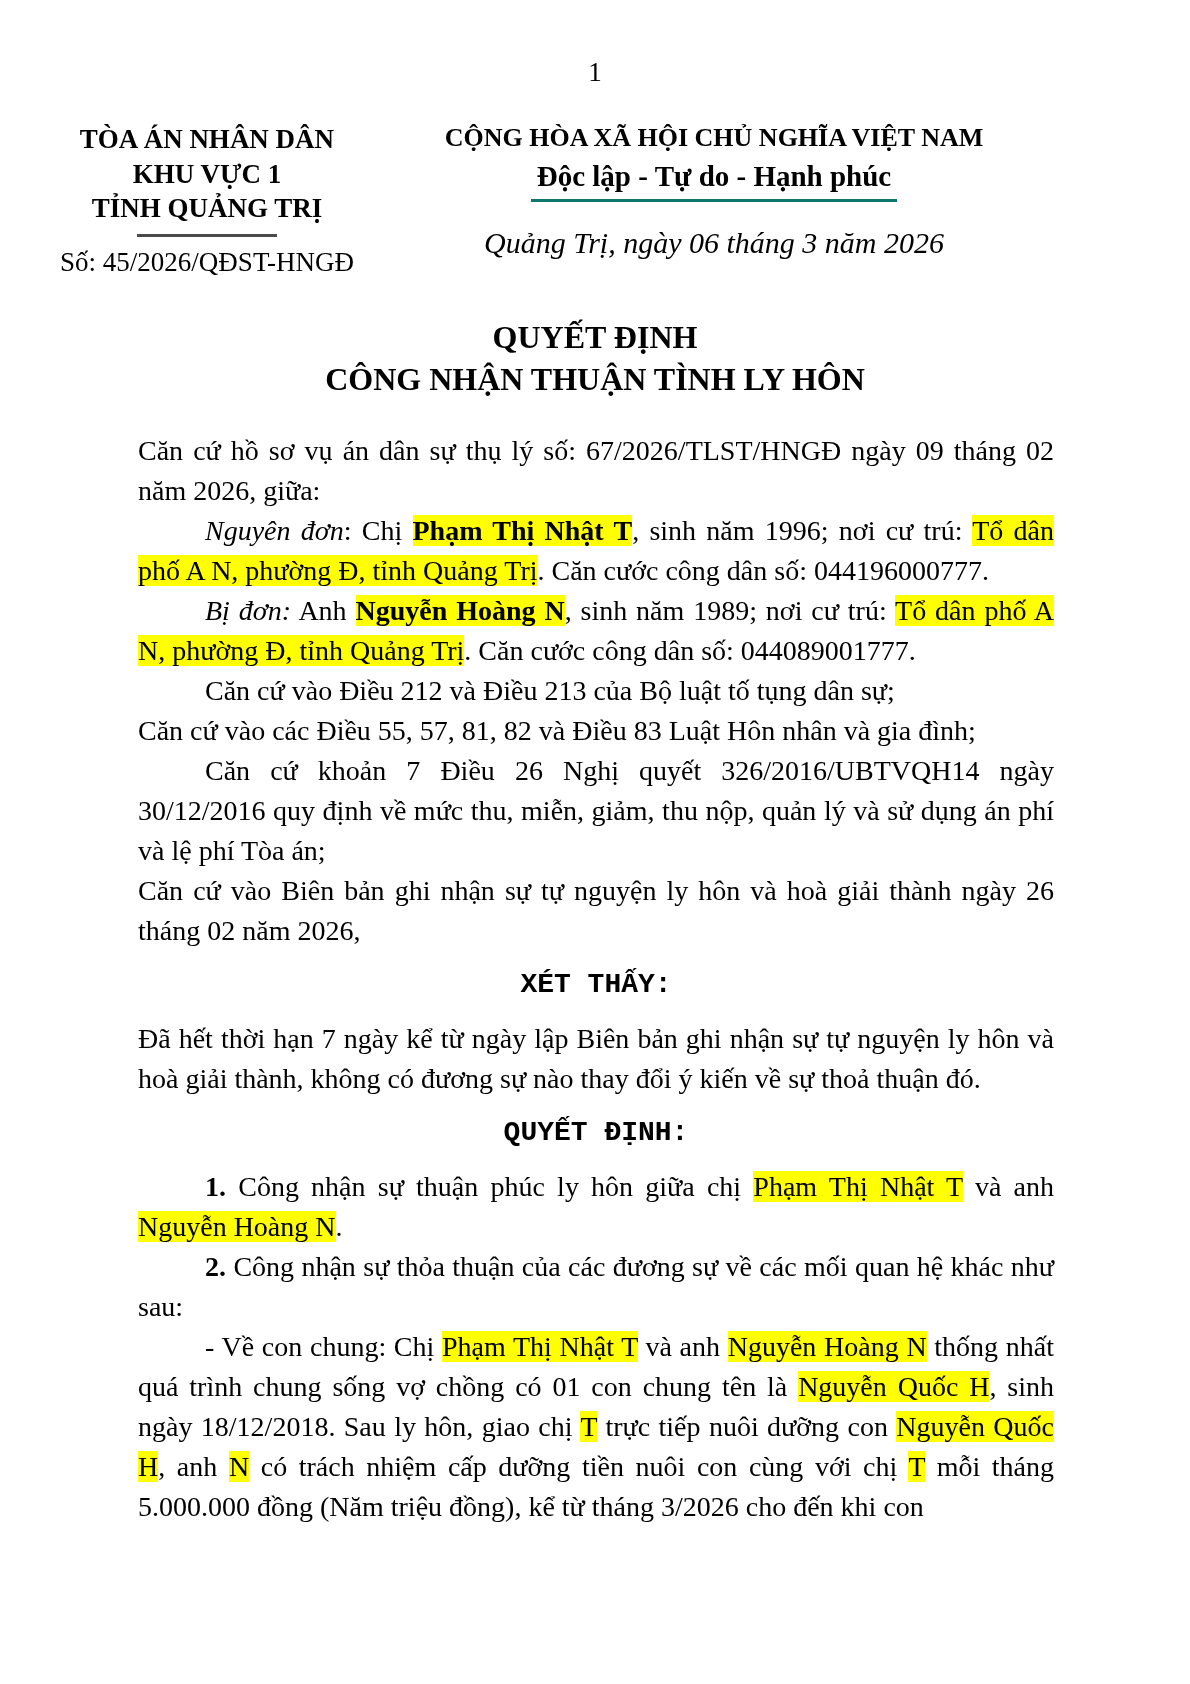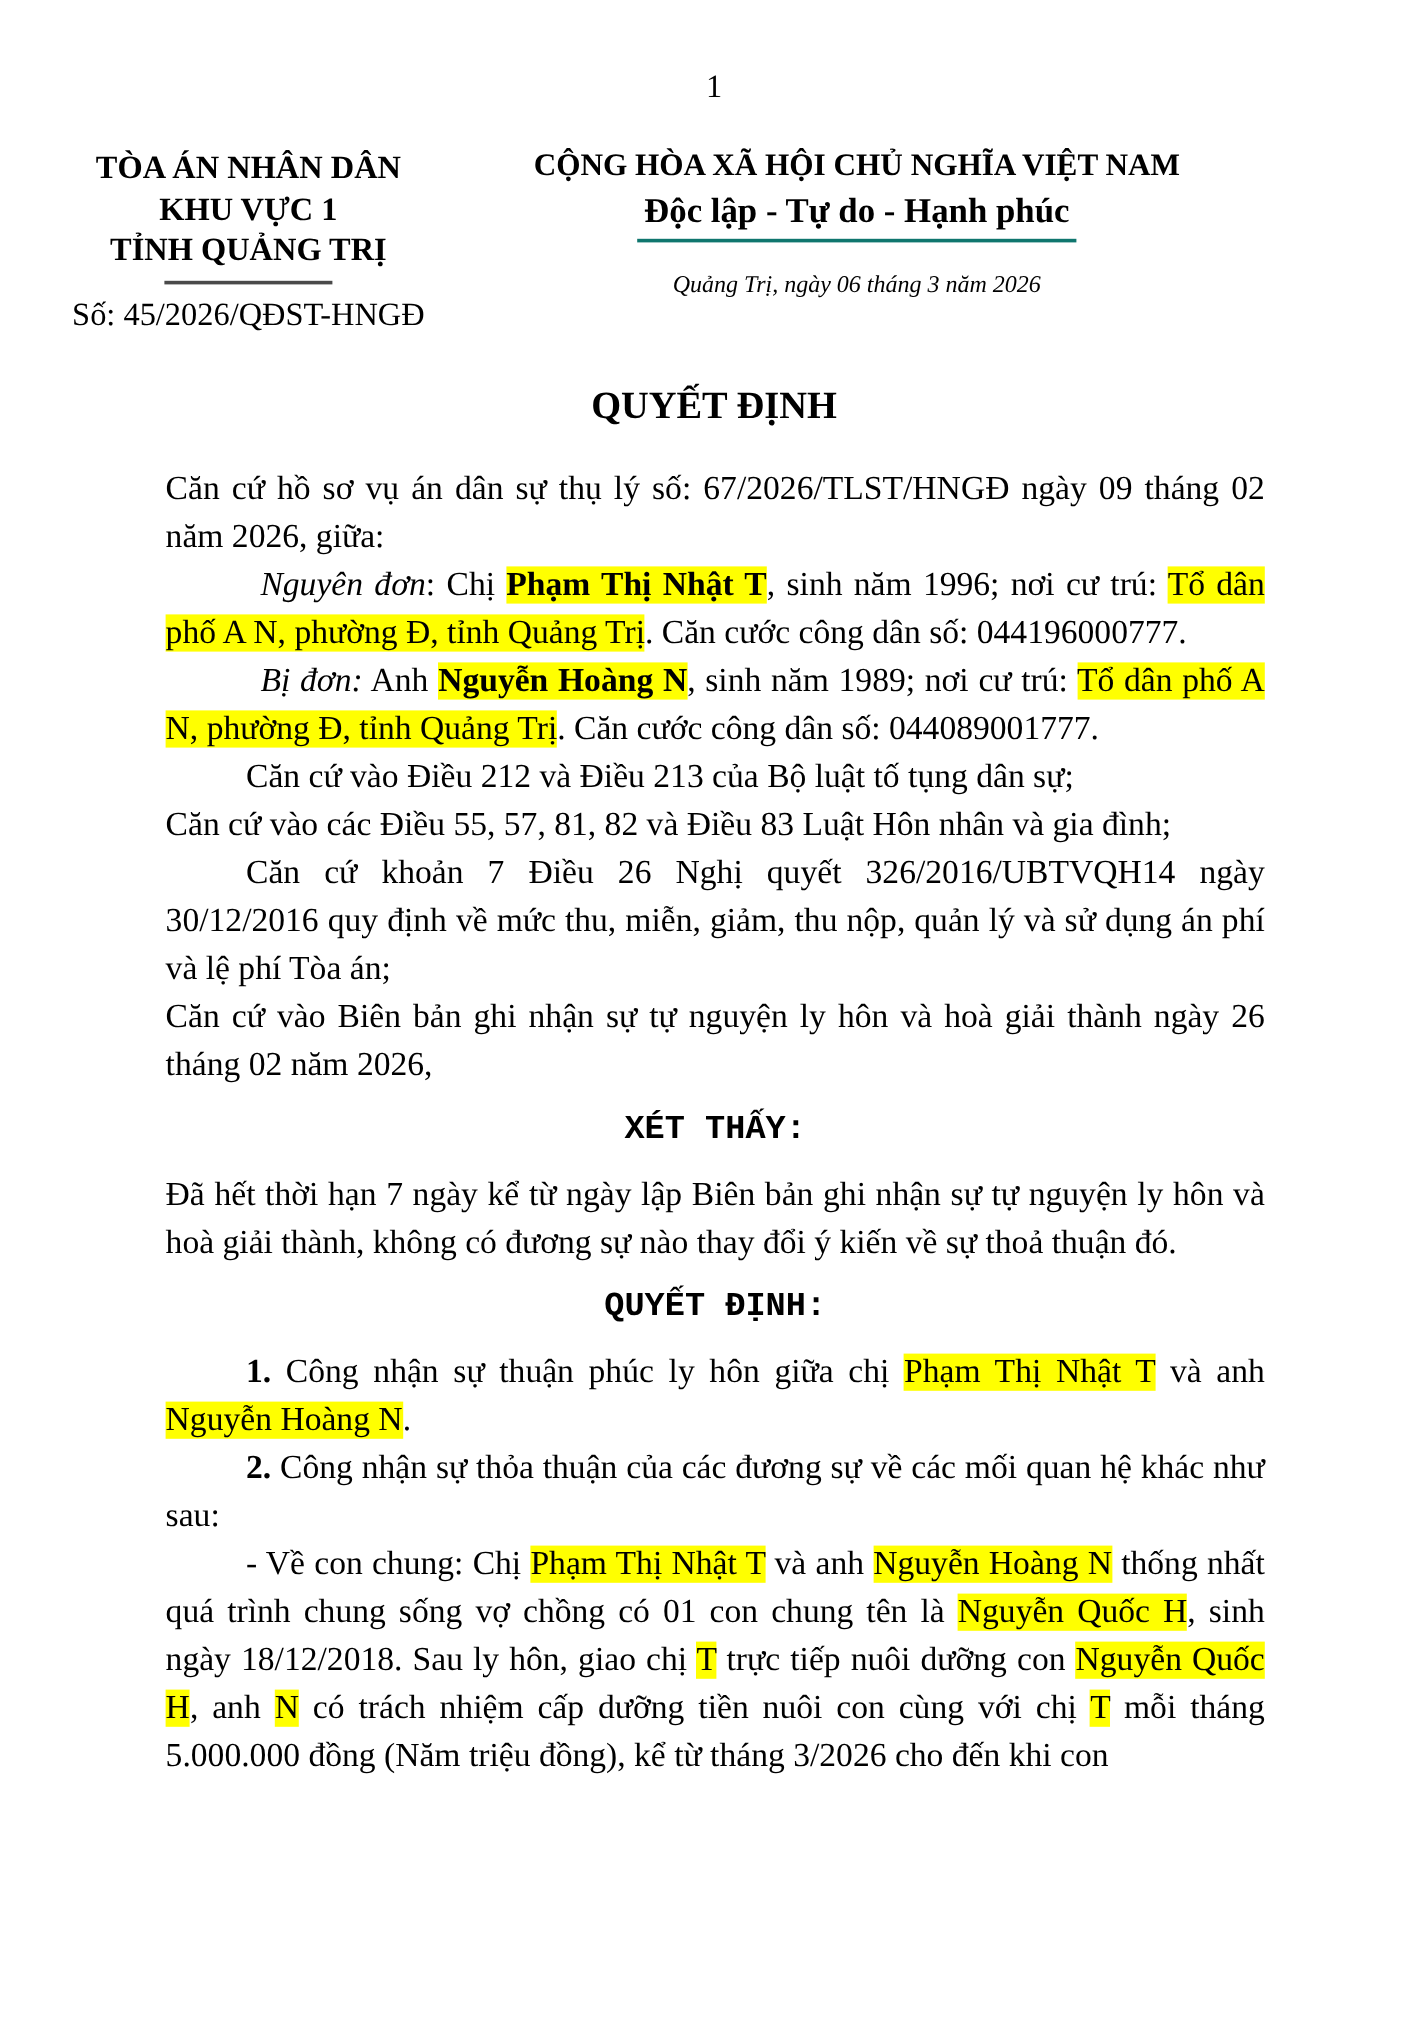--- a/index.html
+++ b/index.html
@@ -56,21 +56,21 @@
     display:inline-block;
     font-weight:bold;
     font-size:29px;
     line-height:1.2;
     padding:2px 6px 5px 6px;
     border-bottom:3px solid #0f766e;
     margin-top:2px;
   }
   .date-line {
     font-style:italic;
-    font-size:20px;
+    font-size:30px;
     margin-top:24px;
   }
   .decision-title {
     margin-top:36px;
     text-align:center;
     font-weight:bold;
     font-size:32px;
     line-height:1.33;
   }
   .doc-body {
@@ -82,21 +82,21 @@
   .para { margin:0; }
   .para.indent { text-indent:67px; }
   .heading {
     text-align:center;
     font-weight:bold;
     margin:14px 0 14px 0;
     text-indent:0;
     font-family:Liberation Mono, monospace;
   }
   .b { font-weight:bold; }
-  .i { font-style:italic;margin-left:12px; }
+  .i { font-style:italic; }
   .h { background:#ffff00; }
 </style>
 </head>
 <body>
 
 <div class="page">
 
   <div class="page-number">1</div>
 
   <div class="doc-header">
@@ -109,20 +109,21 @@
     </div>
     <div class="header-right">
       <div class="country-name">CỘNG HÒA XÃ HỘI CHỦ NGHĨA VIỆT NAM</div>
       <div><span class="motto">Độc lập - Tự do - Hạnh phúc</span></div>
       <div class="date-line">Quảng Trị, ngày 06 tháng 3 năm 2026</div>
     </div>
   </div>
 
   <div class="decision-title">
     <div>QUYẾT ĐỊNH</div>
+    <div>CÔNG NHẬN THUẬN TÌNH LY HÔN</div>
   </div>
 
   <div class="doc-body">
       <p class="para"><span>Căn cứ hồ sơ vụ án dân sự thụ lý số: 67/2026/TLST/HNGĐ ngày 09 tháng 02 năm 2026, giữa:</span></p>
       <p class="para indent"><span class="i">Nguyên đơn</span><span>: Chị </span><span class="b h">Phạm Thị Nhật T</span><span>, sinh năm 1996; nơi cư trú: </span><span class="h">Tổ dân phố A N, phường Đ, tỉnh Quảng Trị</span><span>. Căn cước công dân số: 044196000777.</span></p>
       <p class="para indent"><span class="i">Bị đơn:</span><span> Anh </span><span class="b h">Nguyễn Hoàng N</span><span>, sinh năm 1989; nơi cư trú: </span><span class="h">Tổ dân phố A N, phường Đ, tỉnh Quảng Trị</span><span>. Căn cước công dân số: 044089001777.</span></p>
       <p class="para indent"><span>Căn cứ vào Điều 212 và Điều 213 của Bộ luật tố tụng dân sự;</span></p>
       <p class="para"><span>Căn cứ vào các Điều 55, 57, 81, 82 và Điều 83 Luật Hôn nhân và gia đình;</span></p>
       <p class="para indent"><span>Căn cứ khoản 7 Điều 26 Nghị quyết 326/2016/UBTVQH14 ngày 30/12/2016 quy định về mức thu, miễn, giảm, thu nộp, quản lý và sử dụng án phí và lệ phí Tòa án;</span></p>
       <p class="para"><span>Căn cứ vào Biên bản ghi nhận sự tự nguyện ly hôn và hoà giải thành ngày 26 tháng 02 năm 2026,</span></p>

